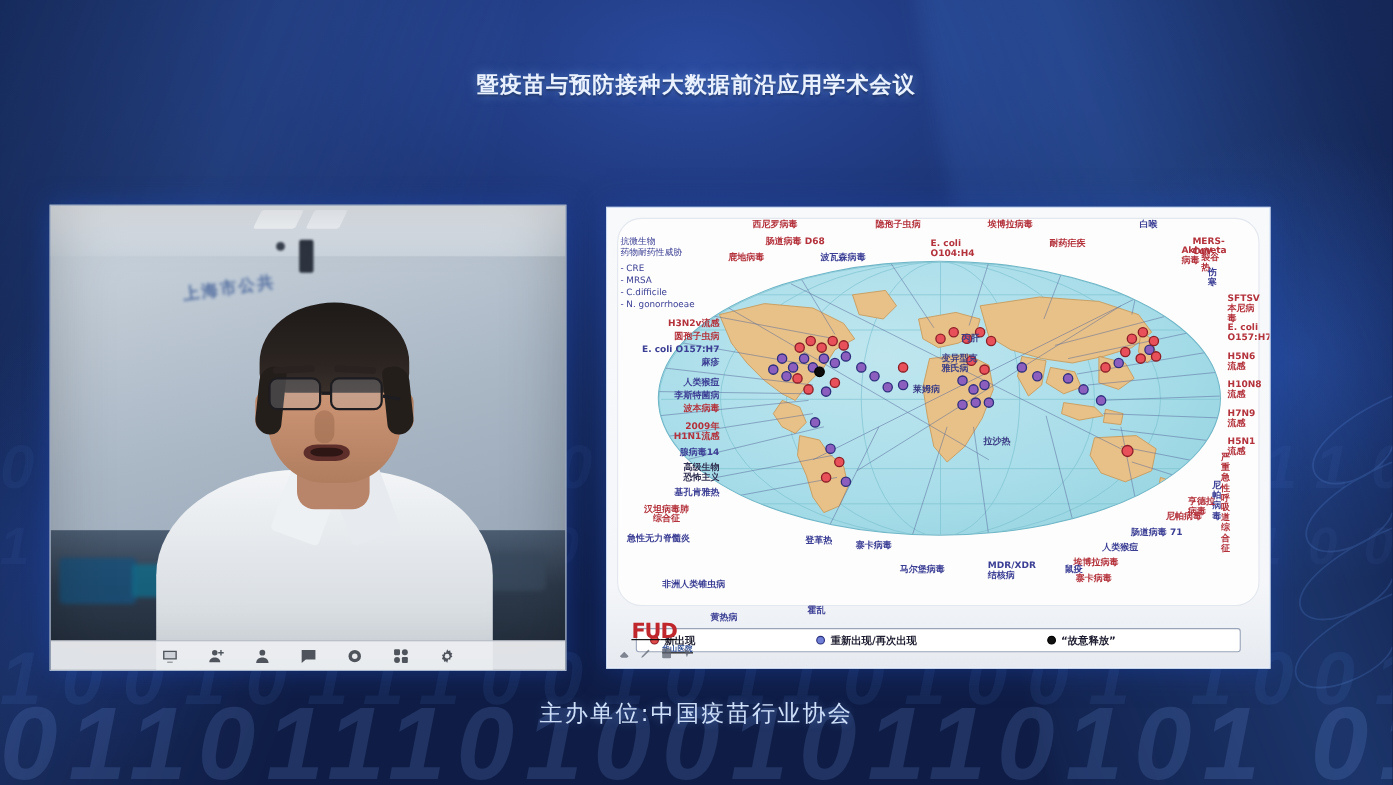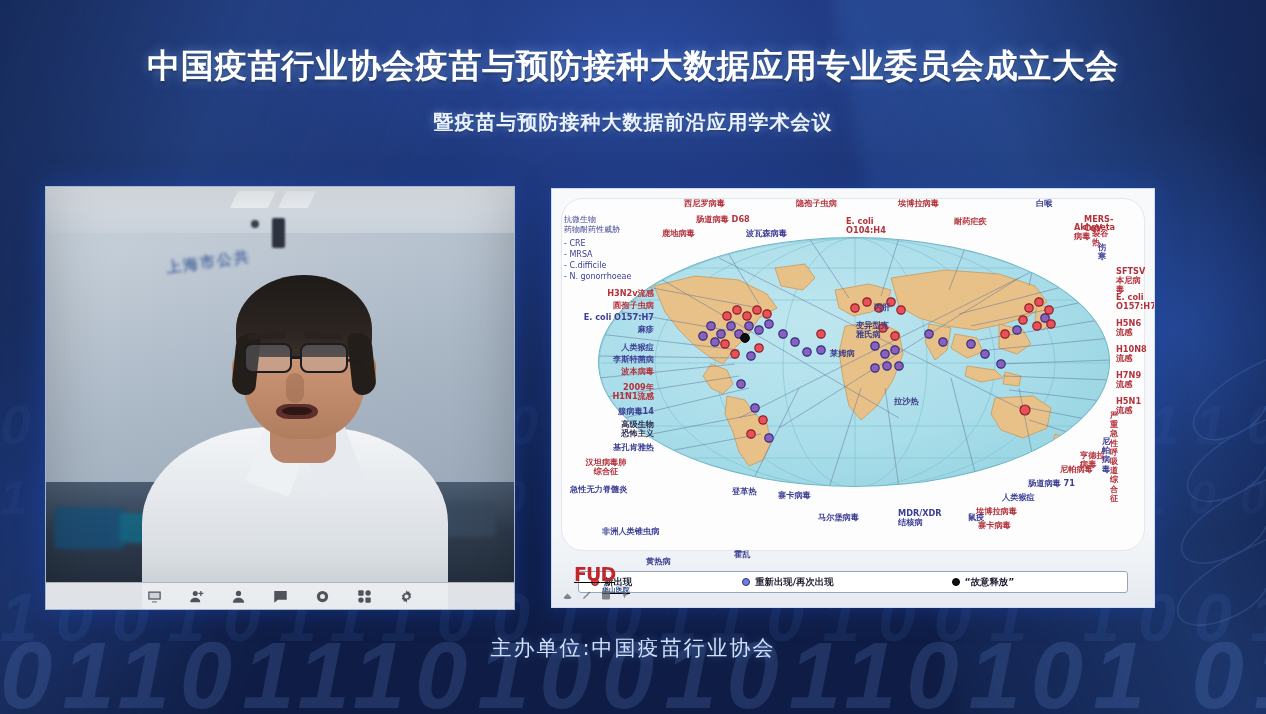--- a/index.html
+++ b/index.html
@@ -285,21 +285,20 @@
       <path d="M300 150 C 242 174, 202 210, 220 228 C 238 244, 292 220, 300 196"></path>
       <path d="M300 210 C 240 236, 198 272, 216 290 C 234 306, 292 282, 300 258"></path>
       <path d="M180 60 C 140 80, 116 108, 130 122 C 144 134, 176 116, 182 96"></path>
       <path d="M176 130 C 134 152, 110 182, 124 196 C 138 208, 172 188, 178 168"></path>
       <path d="M172 202 C 130 224, 106 254, 120 268 C 134 280, 168 260, 174 240"></path>
     </g>
   </svg>
 </div>
 
 <div id="header">
-  <div id="title-main">中国疫苗行业协会疫苗与预防接种大数据应用专业委员会成立大会</div>
   <div id="title-sub">暨疫苗与预防接种大数据前沿应用学术会议</div>
 </div>
 
 <div id="video-panel">
   <div id="vp-scene">
     <div id="vp-wall"></div>
     <div id="vp-ceiling"></div>
     <div id="vp-light1"></div>
     <div id="vp-light2"></div>
     <div id="vp-obj1"></div>

